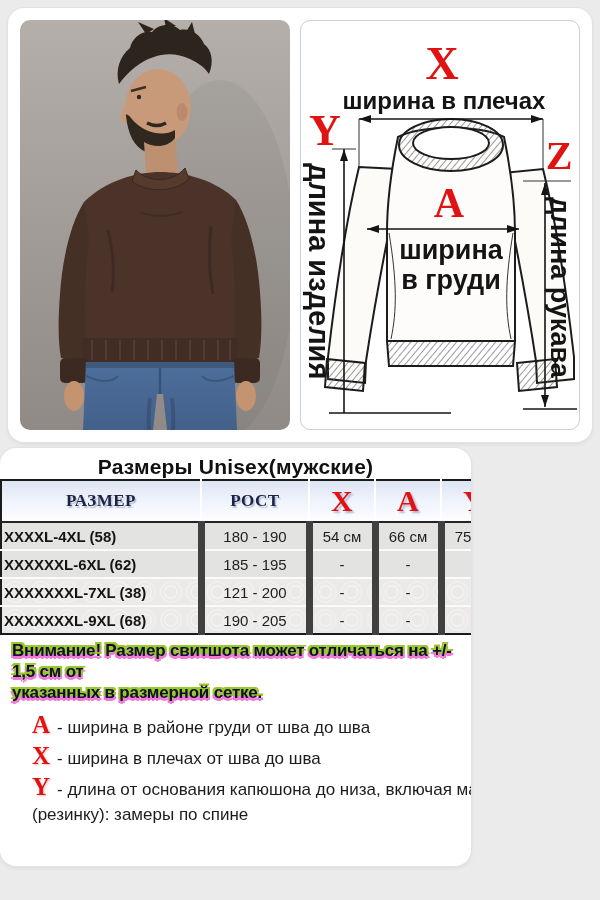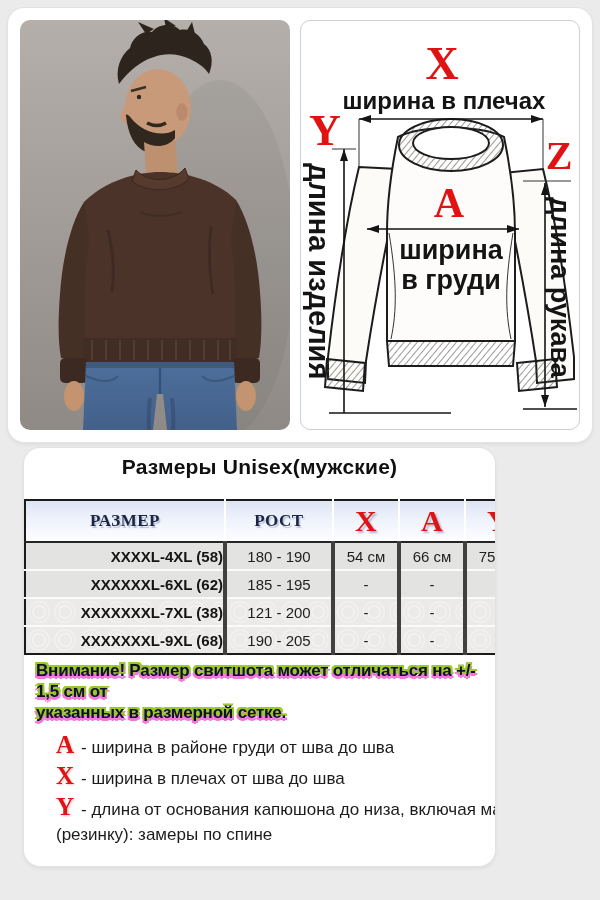--- a/index.html
+++ b/index.html
@@ -6,40 +6,40 @@
   body{
     width:600px;height:900px;
     background:#ebebeb;
     font-family:"Liberation Sans",sans-serif;
     position:relative;
     overflow:hidden;
   }
   .card{position:absolute;background:#ffffff;border-radius:16px;
         box-shadow:0 0 0 1px #e2e2e2,0 2px 5px rgba(0,0,0,.07);}
   .card-top{left:8px;top:8px;width:584px;height:434px;}
-  .card-bottom{left:24px;top:448px;width:471px;height:418px;overflow:hidden;}
+  .card-bottom{left:0;top:448px;width:471px;height:418px;overflow:hidden;}
 
   .photo-wrap{position:absolute;left:12px;top:12px;width:270px;height:410px;
               border-radius:10px;overflow:hidden;}
   .diagram-wrap{position:absolute;left:292px;top:12px;width:280px;height:410px;
                 border-radius:10px;border:1px solid #cfcfcf;background:#fff;overflow:hidden;box-sizing:border-box;}
 
   .dg-letter{font-family:"Liberation Serif",serif;font-weight:bold;fill:#e01212;}
   .dg-label{font-family:"Liberation Sans",sans-serif;font-weight:bold;fill:#141414;}
   .dg-line{stroke:#141414;stroke-width:1.6;fill:none;}
   .dg-thin{stroke:#333;stroke-width:1;fill:none;}
   .dg-head{fill:#141414;stroke:none;}
 
   .section-title{
     text-align:center;font-size:21px;font-weight:bold;color:#101010;
     padding-top:7px;letter-spacing:.2px;
   }
 
   table.size-table{
-    width:572px;margin:20px auto 0 auto;
+    width:572px;margin:0 auto 0 auto;
     border-collapse:collapse;
     border:2px solid #1b1b1b;
     table-layout:fixed;
   }
   .size-table thead th{
     height:40px;
     background:linear-gradient(180deg,#dde4f4 0%,#eef2fb 45%,#fdfdff 100%);
     border-bottom:2px solid #252525;
     border-left:2px solid #ffffff;
     font-family:"Liberation Serif",serif;
@@ -49,26 +49,26 @@
     padding:0;vertical-align:middle;
   }
   .size-table thead th:first-child{border-left:none;}
   .size-table thead th.letter{
     font-size:30px;color:#e01212;
     text-shadow:2px 2px 2px #a9b3cd;
   }
   .size-table tbody td{
     height:26px;padding:0;
     font-size:15px;color:#1e1e1e;text-align:center;
-    border-left:4px solid #404040;
+    border-left:7px solid #404040;
     border-top:2px solid #fafaf8;
     background-color:#e3e3e1;
   }
   .size-table tbody td:first-child{
-    text-align:right;padding-left:12px;font-weight:bold;color:#141414;border-left:none;
+    text-align:left;padding-left:2px;font-weight:bold;color:#141414;border-left:none;
   }
   .size-table tbody tr.pat td{
     background-color:#eceae8;
     background-image:
       radial-gradient(circle at 13px 13px, rgba(255,255,255,0) 5px, rgba(255,255,255,.5) 6px, rgba(255,255,255,0) 7.5px),
       radial-gradient(circle at 13px 13px, rgba(255,255,255,0) 9px, rgba(255,255,255,.4) 10px, rgba(255,255,255,0) 11.5px);
     background-size:26px 26px;
   }
 
   .warning{margin:5px 8px 0 12px;line-height:21px;}

